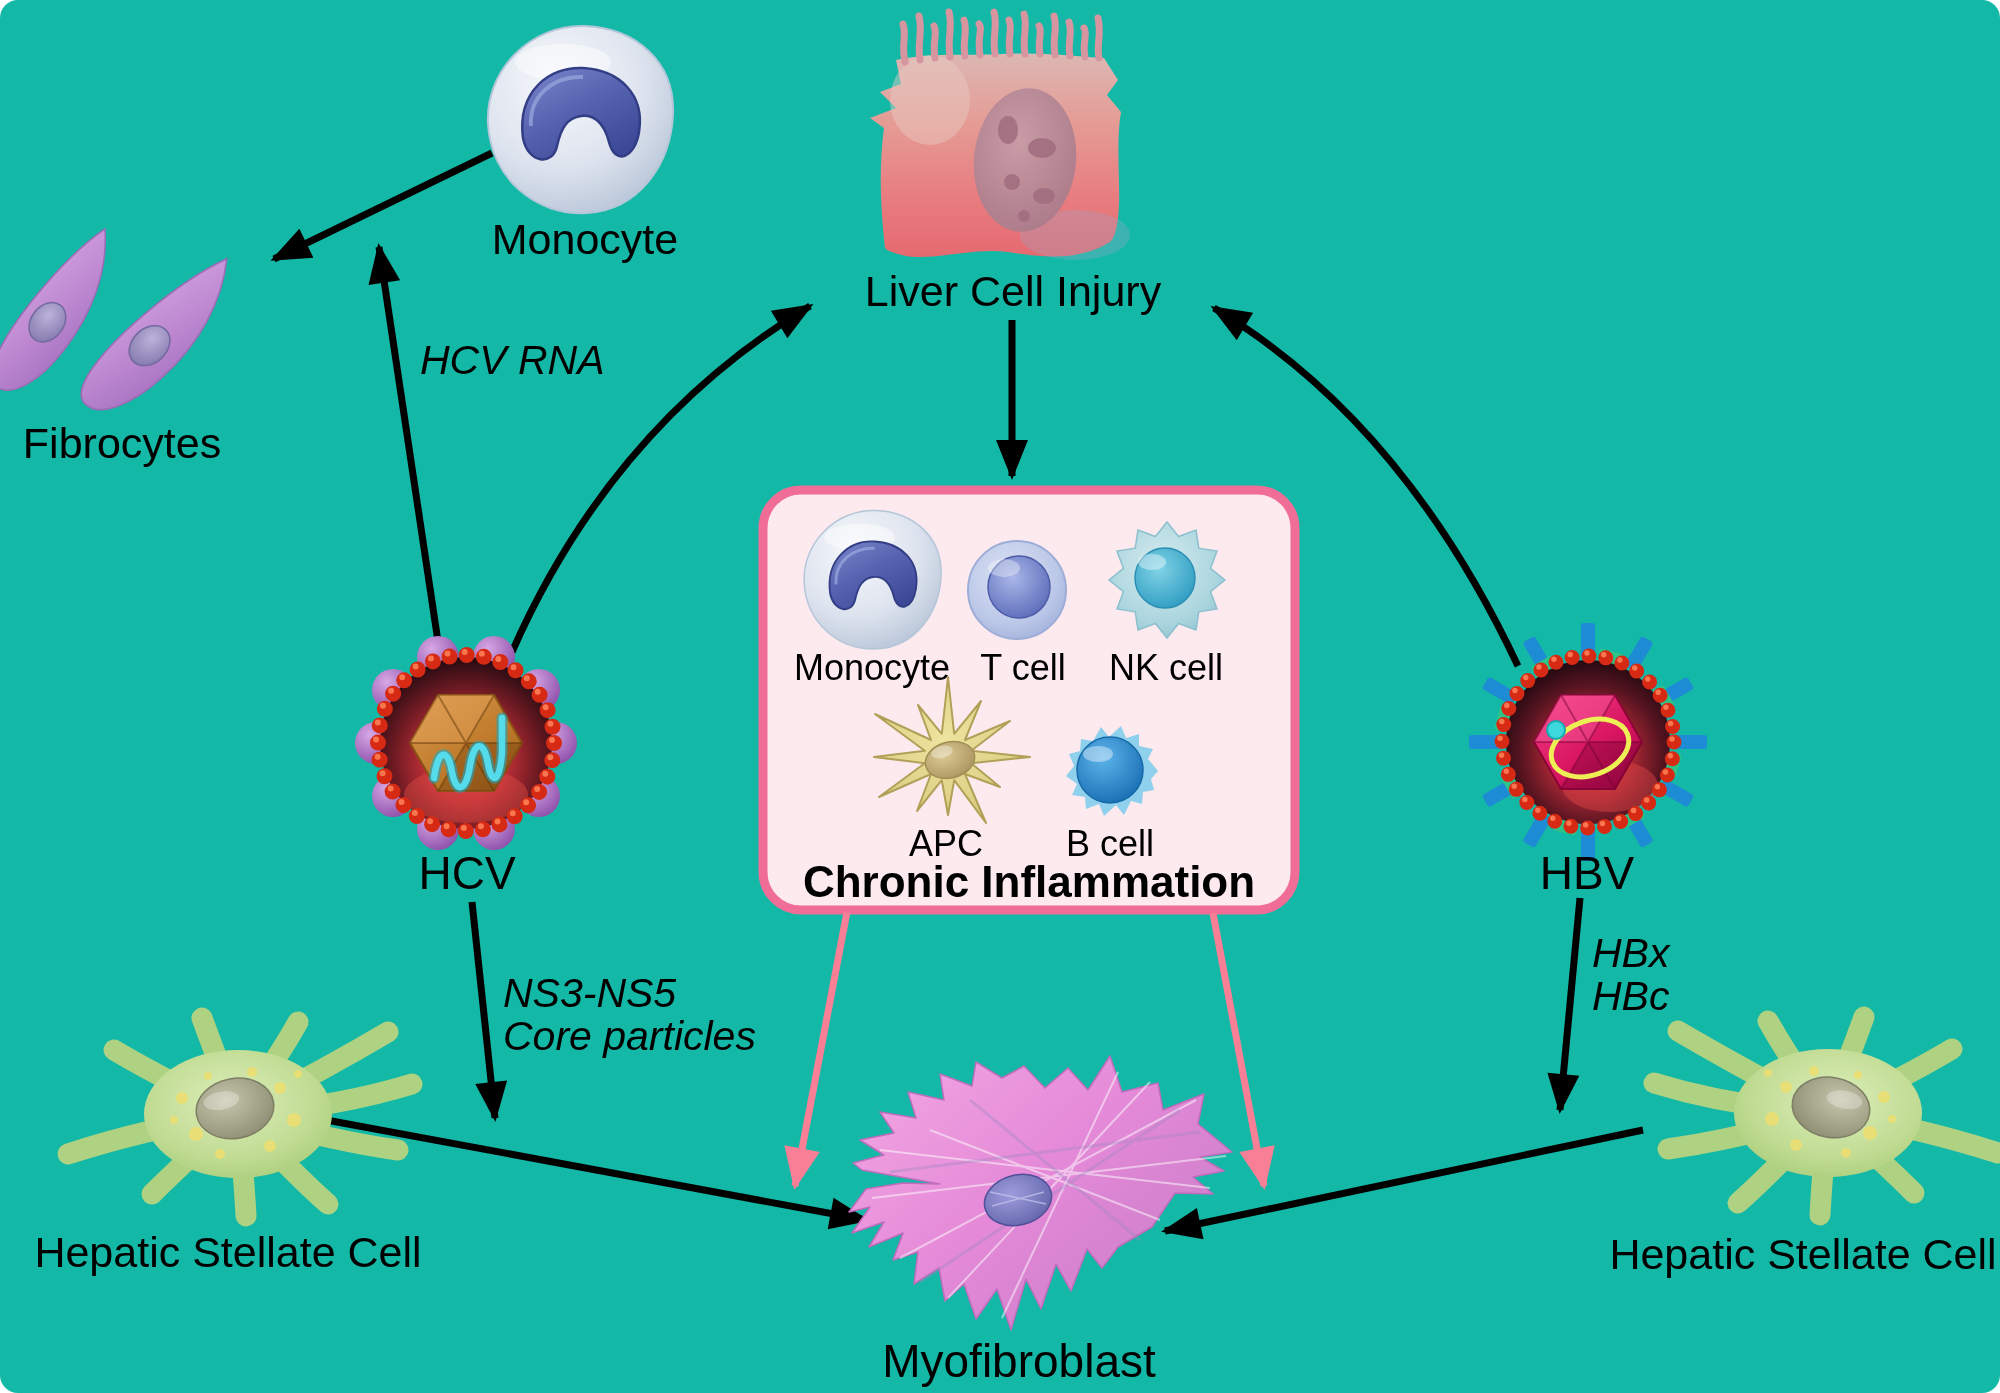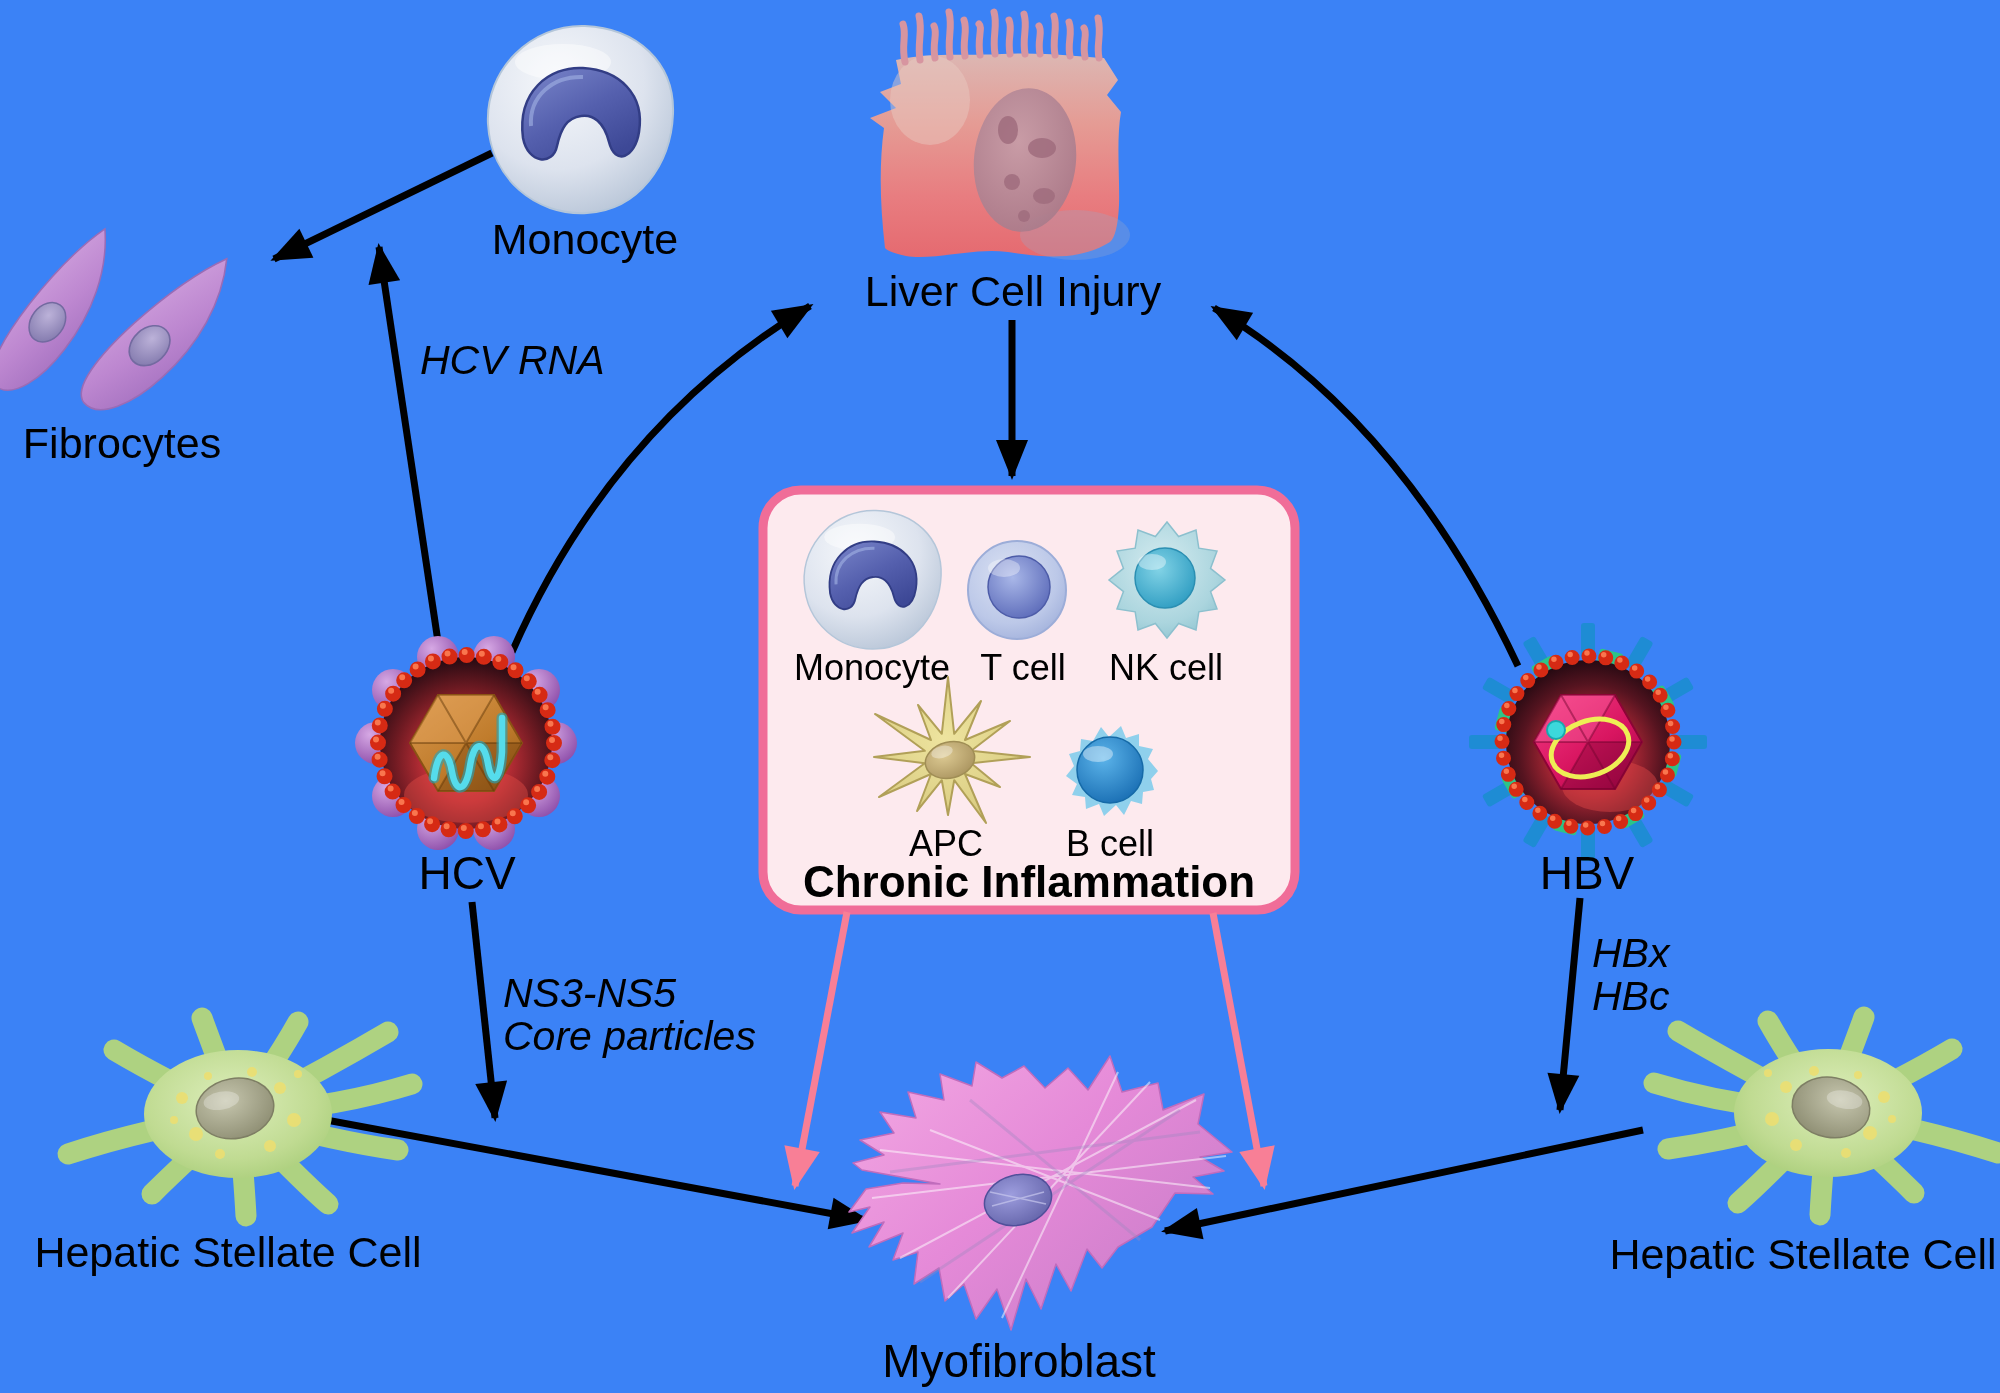--- a/index.html
+++ b/index.html
@@ -1,17 +1,17 @@
 <!DOCTYPE html>
 <html><head>
 <meta charset="utf-8">
 <style>
   html,body{margin:0;padding:0;background:#ffffff;}
   body{font-family:"Liberation Sans", sans-serif;}
-  .stage{position:relative;width:2000px;height:1393px;background:#3b82f6;overflow:hidden;}
+  .stage{position:relative;width:2000px;height:1393px;background:#14b8a6;overflow:hidden;border-radius:18px;}
   svg{display:block;}
   text{fill:#000000;}
   .lbl{font-size:43px;}
   .lbl-big{font-size:46px;}
   .lbl-box{font-size:36px;}
   .ann{font-size:41px;font-style:italic;}
   .box-title{font-size:44px;font-weight:bold;}
 </style>
 </head>
 <body>

